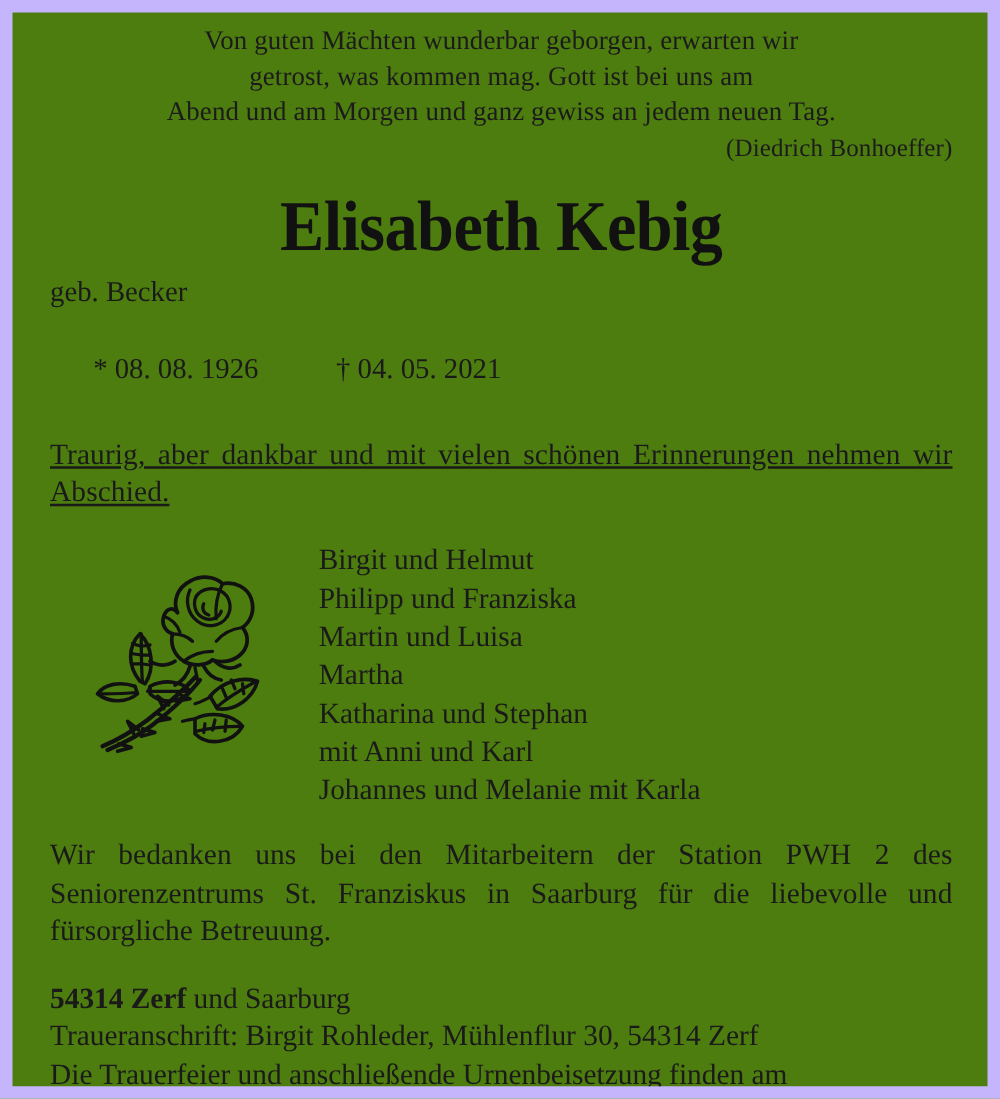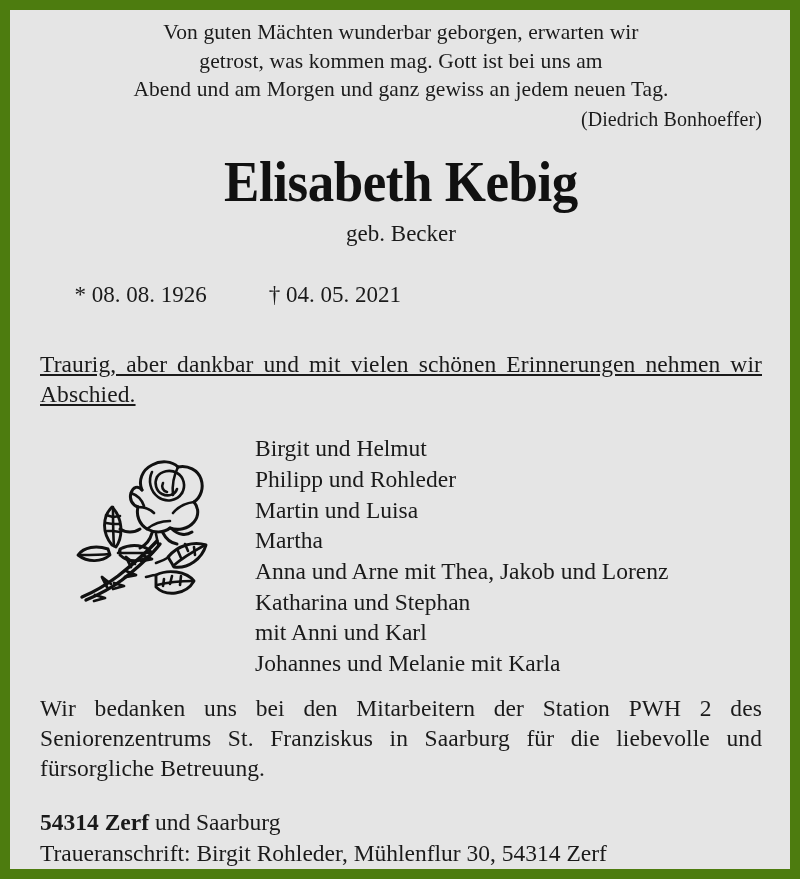--- a/index.html
+++ b/index.html
@@ -6,22 +6,22 @@
   html, body {
     margin: 0;
     padding: 0;
     background: #ffffff;
   }
   .notice {
     position: relative;
     width: 800px;
     height: 879px;
     box-sizing: border-box;
-    background: #e5e5e5;
-    border: 10px solid #4d7c0f;
+    background: #4d7c0f;
+    border: 10px solid #c4b5fd;
     overflow: hidden;
     font-family: "Liberation Serif", "DejaVu Serif", serif;
     color: #1a1a1a;
   }
   .inner {
     position: absolute;
     left: 30px;
     right: 28px;
     top: 8px;
     bottom: 0;
@@ -49,21 +49,20 @@
     text-align: center;
     font-weight: bold;
     font-size: 57px;
     line-height: 1.0;
     letter-spacing: -0.5px;
     margin-top: 20px;
     color: #111111;
     transform: scaleX(0.93);
   }
   .maiden {
-    text-align: center;
     font-size: 23px;
     line-height: 1.2;
     margin-top: 10px;
   }
   .dates {
     font-size: 23px;
     line-height: 1.2;
     margin-top: 6px;
     white-space: pre;
   }
@@ -198,24 +197,23 @@
           <path d="M125 136 C112 136 97 138 89 140"></path>
           <path d="M104 131 L102 139 M113 131 L112 140 M96 134 L95 141"></path>
 
           <path d="M88 118 C94 116 98 114 101 112"></path>
           <path d="M78 132 C82 131 85 130 88 130"></path>
           <path d="M50 108 C51 108 51 106 52 105"></path>
         </svg>
       </div>
       <div class="survivors">
         <span class="survivor-line">Birgit und Helmut</span>
-        <span class="survivor-line">Philipp und Rohleder</span>
+        <span class="survivor-line">Philipp und Franziska</span>
         <span class="survivor-line">Martin und Luisa</span>
         <span class="survivor-line">Martha</span>
-        <span class="survivor-line">Anna und Arne mit Thea, Jakob und Lorenz</span>
         <span class="survivor-line">Katharina und Stephan</span>
         <span class="survivor-line">mit Anni und Karl</span>
         <span class="survivor-line">Johannes und Melanie mit Karla</span>
       </div>
     </div>
 
     <p class="para para-thanks">Wir bedanken uns bei den Mitarbeitern der Station PWH 2 des Seniorenzentrums St. Franziskus in Saarburg für die liebevolle und fürsorgliche Betreuung.</p>
 
     <div class="footer">
       <div class="place"><b>54314 Zerf</b><span> und Saarburg</span></div>

